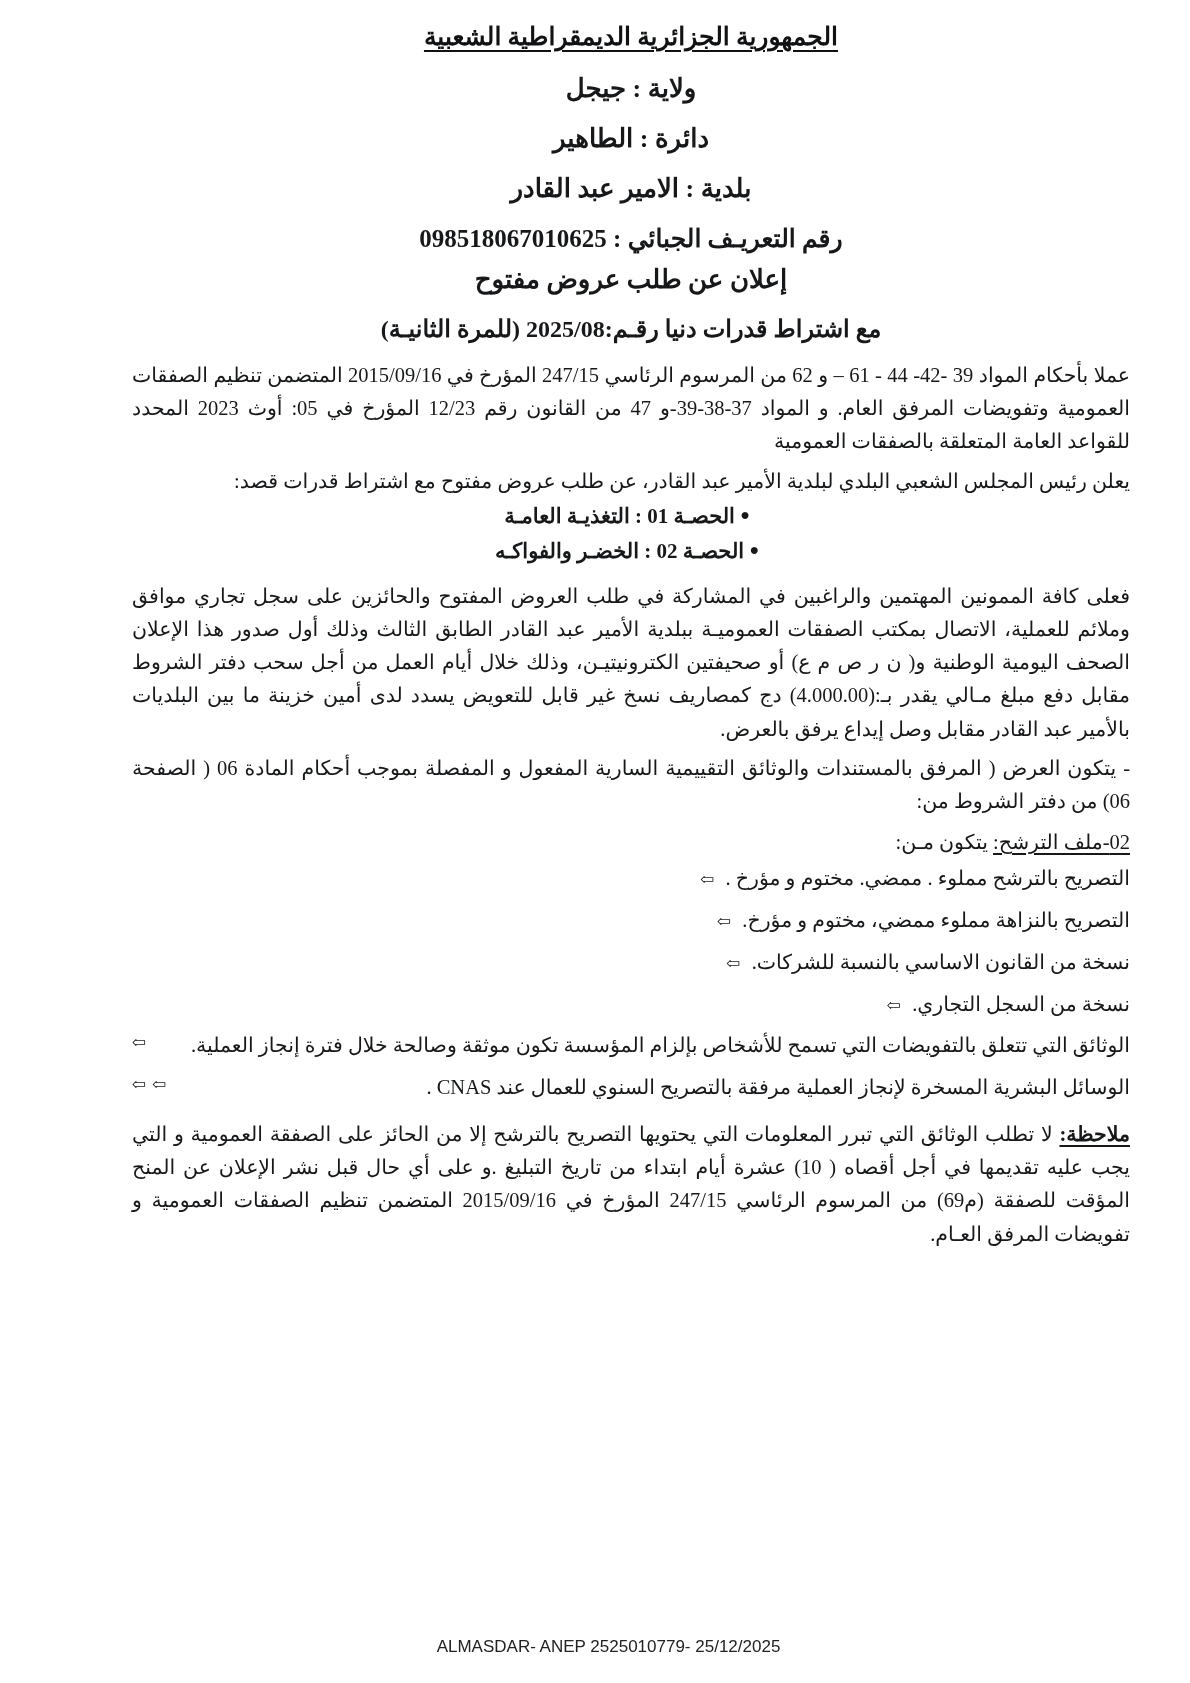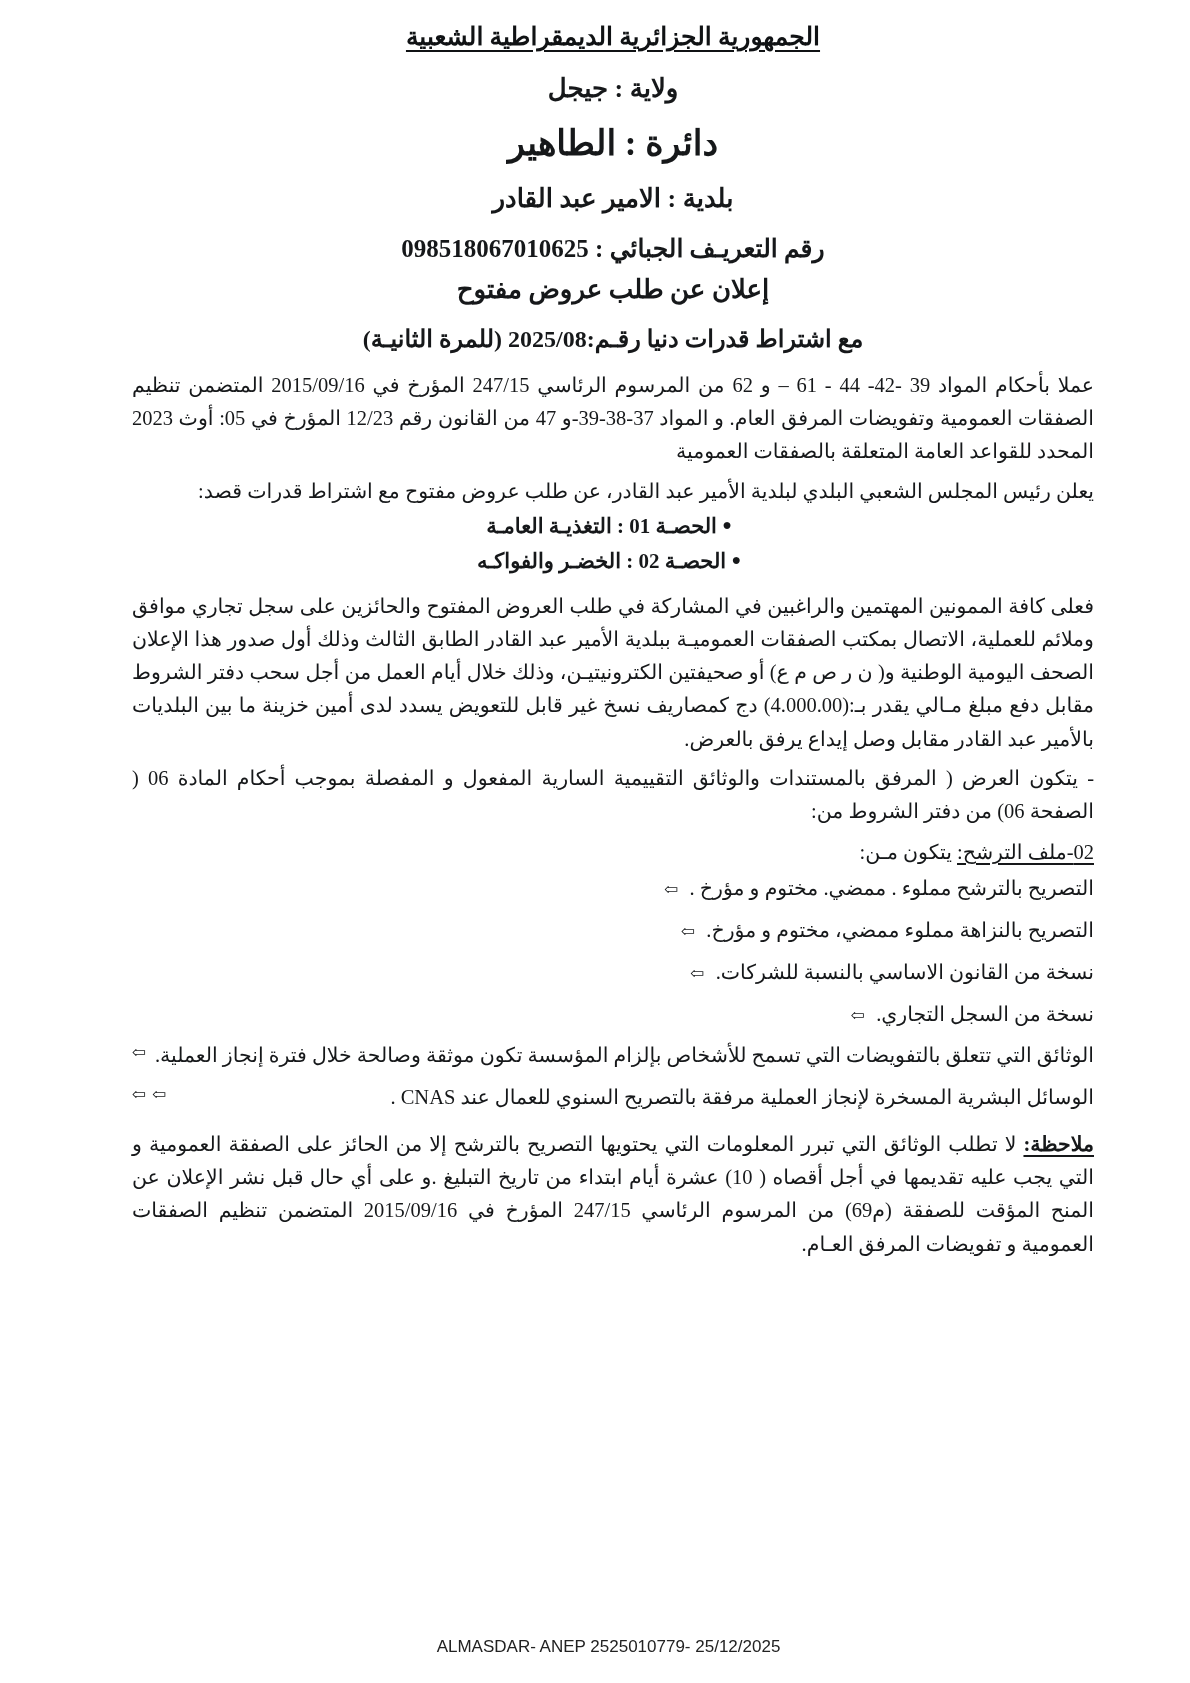--- a/index.html
+++ b/index.html
@@ -11,21 +11,21 @@
     width: 1190px;
     min-height: 1683px;
     font-family: "Liberation Serif", "DejaVu Serif", serif;
     color: #16181a;
     position: relative;
   }
   .page {
     width: 1154px;
     min-height: 1683px;
     box-sizing: border-box;
-    padding: 14px 96px 0 96px;
+    padding: 14px 60px 0 96px;
     position: relative;
   }
   .hdr-line {
     text-align: center;
     font-weight: bold;
     letter-spacing: 0px;
   }
   .title-top {
     font-size: 25px;
     text-decoration: underline;
@@ -33,21 +33,21 @@
     margin-top: 8px;
     margin-bottom: 22px;
     color: #1a1c1e;
     filter: contrast(1.1);
   }
   .h2 {
     font-size: 26px;
     margin-bottom: 19px;
   }
   .h3 {
-    font-size: 35px;
+    font-size: 26px;
     margin-bottom: 19px;
   }
   .h4 {
     font-size: 26px;
     margin-bottom: 20px;
   }
   .h5 {
     font-size: 25px;
     margin-bottom: 11px;
   }

